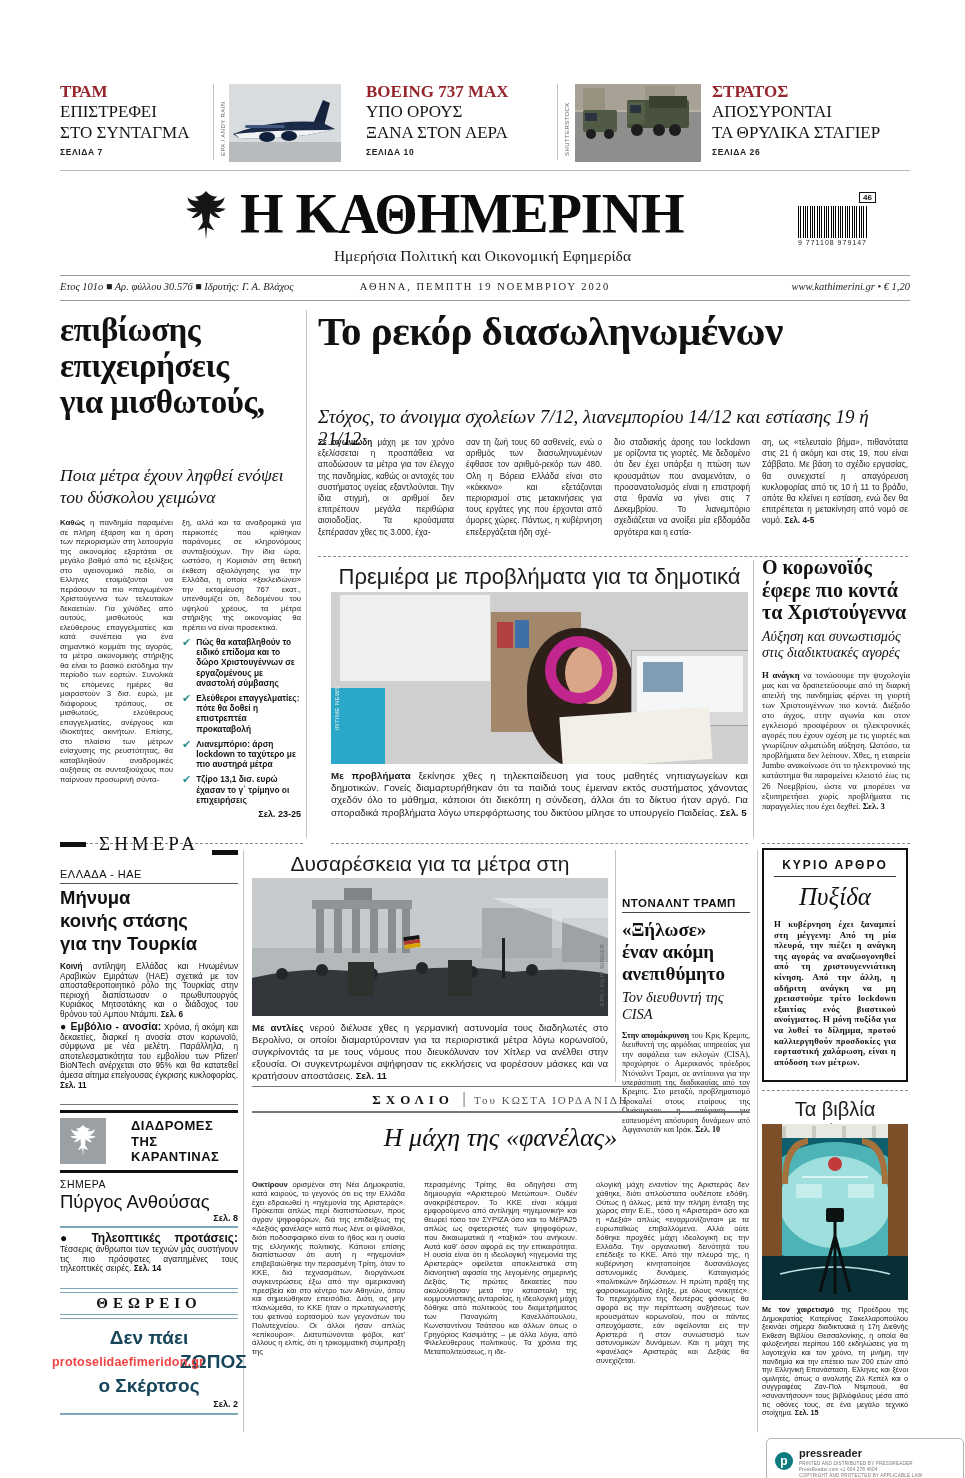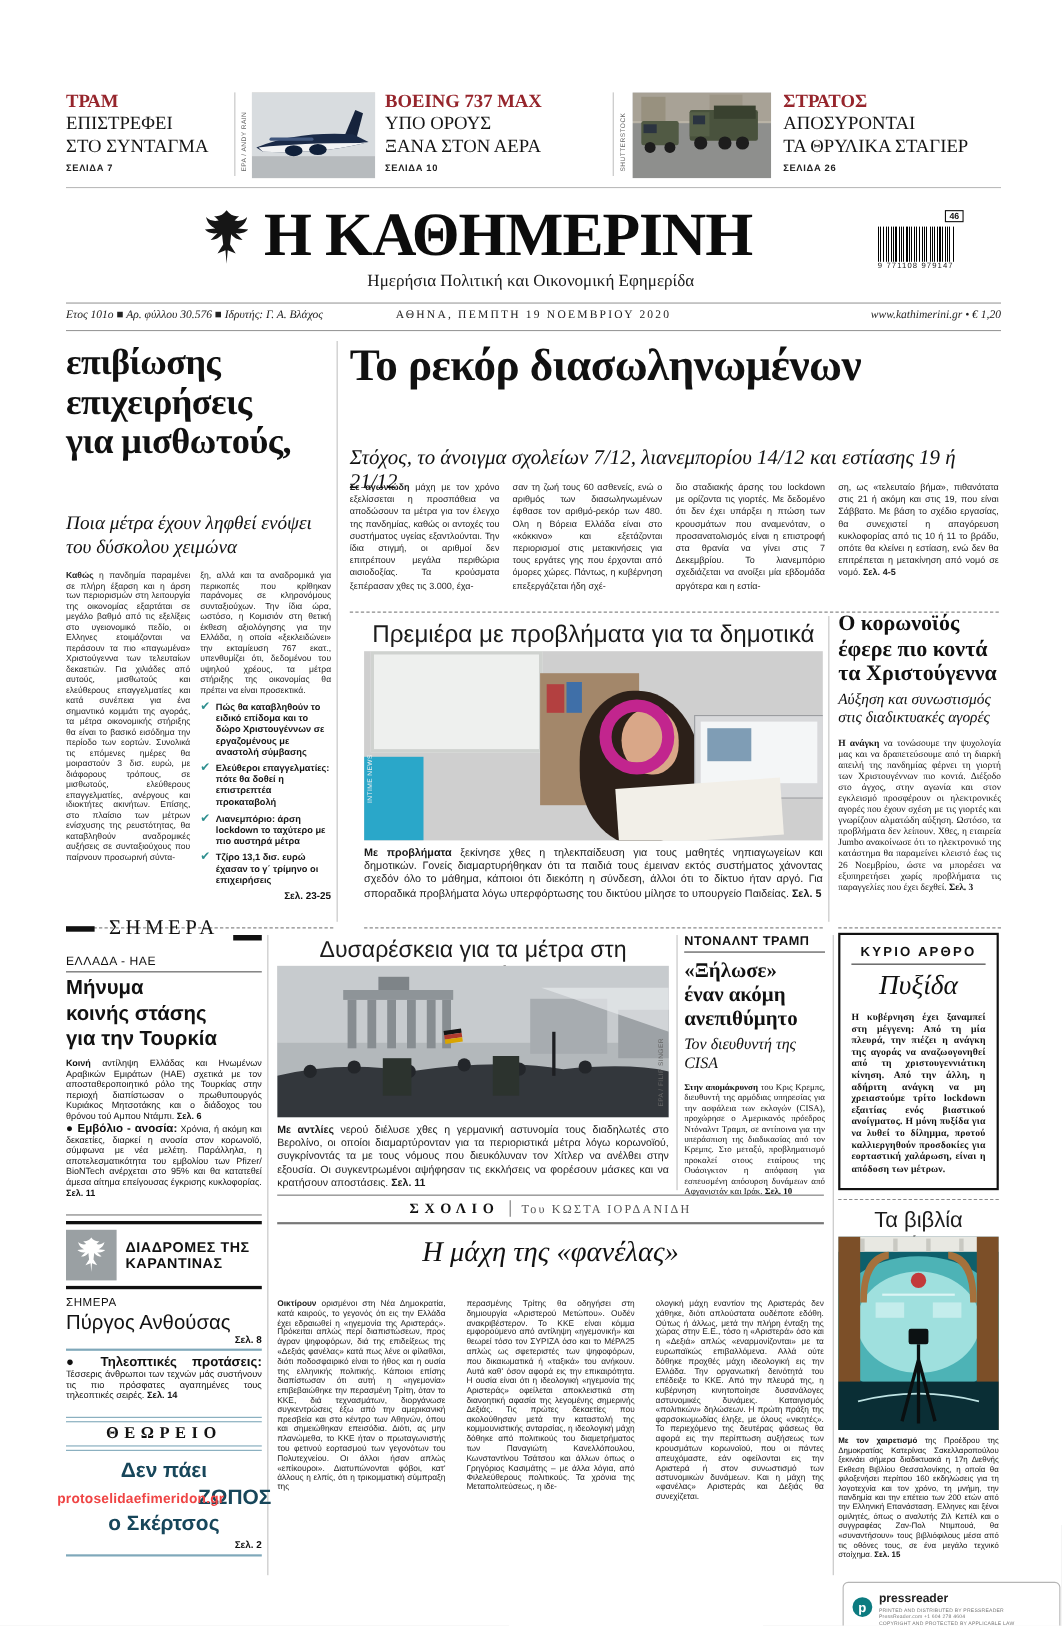--- a/index.html
+++ b/index.html
@@ -71,21 +71,21 @@
       <rect y="58" width="112" height="20" fill="#b7bbbe"></rect>
       <path d="M84 40 L94 16 L101 19 L95 42 Z" fill="#16233c"></path>
       <path d="M4 50 Q40 35 92 38 L106 45 Q66 56 10 54 Z" fill="#1a2a47"></path>
       <path d="M6 50 Q45 46 98 46 L106 45 Q66 56 10 54 Z" fill="#f2f3f4"></path>
       <ellipse cx="38" cy="53" rx="8" ry="5" fill="#10203a"></ellipse>
       <ellipse cx="60" cy="52" rx="8" ry="5" fill="#10203a"></ellipse>
       <rect x="16" y="41" width="40" height="3" rx="1.5" fill="#41577e"></rect>
     </svg>
   </div>
 
-  <div class="abs" style="left:350px;top:82px;width:180px;">
+  <div class="abs" style="left:366px;top:82px;width:180px;">
     <div class="teaser-kicker kicker-red">BOEING 737 MAX</div>
     <div class="teaser-title">ΥΠΟ ΟΡΟΥΣ</div>
     <div class="teaser-title">ΞΑΝΑ ΣΤΟΝ ΑΕΡΑ</div>
     <div class="teaser-page">ΣΕΛΙΔΑ 10</div>
   </div>
 
   <div class="abs vrule" style="left:557px;top:84px;height:76px;"></div>
   <div class="abs vcred" style="left:564px;top:92px;height:64px;">SHUTTERSTOCK</div>
 
   <div class="photo" style="left:575px;top:84px;width:126px;height:78px;">
@@ -255,21 +255,21 @@
     <span>αντίληψη Ελλάδας και Ηνωμένων Αραβικών Εμιράτων (ΗΑΕ) σχετικά με τον αποσταθεροποιητικό ρόλο της Τουρκίας στην περιοχή διαπίστωσαν ο πρωθυπουργός Κυριάκος Μητσοτάκης και ο διάδοχος του θρόνου τού Αμπου Ντάμπι.</span>
     <span class="pg">Σελ. 6</span>
   </div>
   <div class="abs just" style="left:60px;top:1022px;width:178px;font-size:8.2px;line-height:9.6px;">
     <b style="font-size:10.5px;">● Εμβόλιο - ανοσία:</b>
     <span>Χρόνια, ή ακόμη και δεκαετίες, διαρκεί η ανοσία στον κορωνοϊό, σύμφωνα με νέα μελέτη. Παράλληλα, η αποτελεσματικότητα του εμβολίου των Pfizer/ BioNTech ανέρχεται στο 95% και θα κατατεθεί άμεσα αίτημα επείγουσας έγκρισης κυκλοφορίας.</span>
     <span class="pg">Σελ. 11</span>
   </div>
   <div class="abs hrule" style="left:60px;top:1104px;width:178px;background:#777;"></div>
 
-  <div class="abs" style="left:60px;top:1110px;width:178px;border-top:3px solid #111;border-bottom:3px solid #111;padding:5px 0;display:flex;gap:8px;align-items:center;">
+  <div class="abs" style="left:60px;top:1110px;width:178px;border-top:3px solid #111;border-bottom:3px solid #111;padding:5px 0;display:flex;gap:25px;">
     <span style="flex:none;width:46px;height:46px;background:#9aa0a3;display:flex;align-items:center;justify-content:center;">
       <svg width="34" height="36" viewBox="0 0 50 54">
           <path d="M25 3c3 4 7 6 11 5l-4 4c4 1 8 0 11-3-1 5-4 8-8 10l9 1c-3 3-7 4-11 3l6 6c-4 0-8-2-10-5l-1 9 5 8-7-3-1 12-1-12-7 3 5-8-1-9c-2 3-6 5-10 5l6-6c-4 1-8 0-11-3l9-1c-4-2-7-5-8-10 3 3 7 4 11 3l-4-4c4 1 8-1 11-5z" fill="#fff"></path>
         </svg>
     </span>
     <span style="font-weight:bold;font-size:13px;line-height:15.5px;letter-spacing:.5px;">ΔΙΑΔΡΟΜΕΣ ΤΗΣ ΚΑΡΑΝΤΙΝΑΣ</span>
   </div>
 
   <div class="abs" style="left:60px;top:1178px;width:178px;">
     <div style="font-size:10.5px;letter-spacing:.5px;">ΣΗΜΕΡΑ</div>
@@ -334,21 +334,21 @@
   </div>
   <div class="abs vcred" style="left:599px;top:886px;height:120px;">EPA / FILIP SINGER</div>
 
   <div class="abs caption just" style="left:252px;top:1022px;width:356px;font-size:9.6px;line-height:12px;">
     <b>Με αντλίες</b>
     <span>νερού διέλυσε χθες η γερμανική αστυνομία τους διαδηλωτές στο Βερολίνο, οι οποίοι διαμαρτύρονταν για τα περιοριστικά μέτρα λόγω κορωνοϊού, συγκρίνοντάς τα με τους νόμους που διευκόλυναν τον Χίτλερ να ανέλθει στην εξουσία. Οι συγκεντρωμένοι αψήφησαν τις εκκλήσεις να φορέσουν μάσκες και να κρατήσουν αποστάσεις.</span>
     <span class="pg">Σελ. 11</span>
   </div>
 
   <div class="abs" style="left:622px;top:850px;width:128px;">
-    <div style="font-weight:bold;font-size:11.5px;letter-spacing:.5px;border-bottom:1px solid #444;padding-bottom:3px;">ΝΤΟΝΑΛΝΤ ΤΡΑΜΠ</div>
+    <div style="font-weight:bold;font-size:11.5px;letter-spacing:.5px;border-bottom:1px solid #444;padding-bottom:3px;margin-top:47px;">ΝΤΟΝΑΛΝΤ ΤΡΑΜΠ</div>
     <div class="sec-serif-hl" style="font-size:19px;line-height:22px;margin-top:6px;">
       <div>«Ξήλωσε»</div>
       <div>έναν ακόμη</div>
       <div>ανεπιθύμητο</div>
     </div>
     <div class="deck" style="font-size:14.5px;margin-top:4px;">Τον διευθυντή της CISA</div>
     <div class="serif-body just clip" style="font-size:8.1px;line-height:9.4px;margin-top:8px;height:132px;">
       <b>Στην απομάκρυνση</b>
       <span>του Κρις Κρεμπς, διευθυντή της αρμόδιας υπηρεσίας για την ασφάλεια των εκλογών (CISA), προχώρησε ο Αμερικανός πρόεδρος Ντόναλντ Τραμπ, σε αντίποινα για την υπεράσπιση της διαδικασίας από τον Κρεμπς. Στο μεταξύ, προβληματισμό προκαλεί στους εταίρους της Ουάσιγκτον η απόφαση για εσπευσμένη απόσυρση δυνάμεων από Αφγανιστάν και Ιράκ.</span>
       <span class="pg">Σελ. 10</span>

